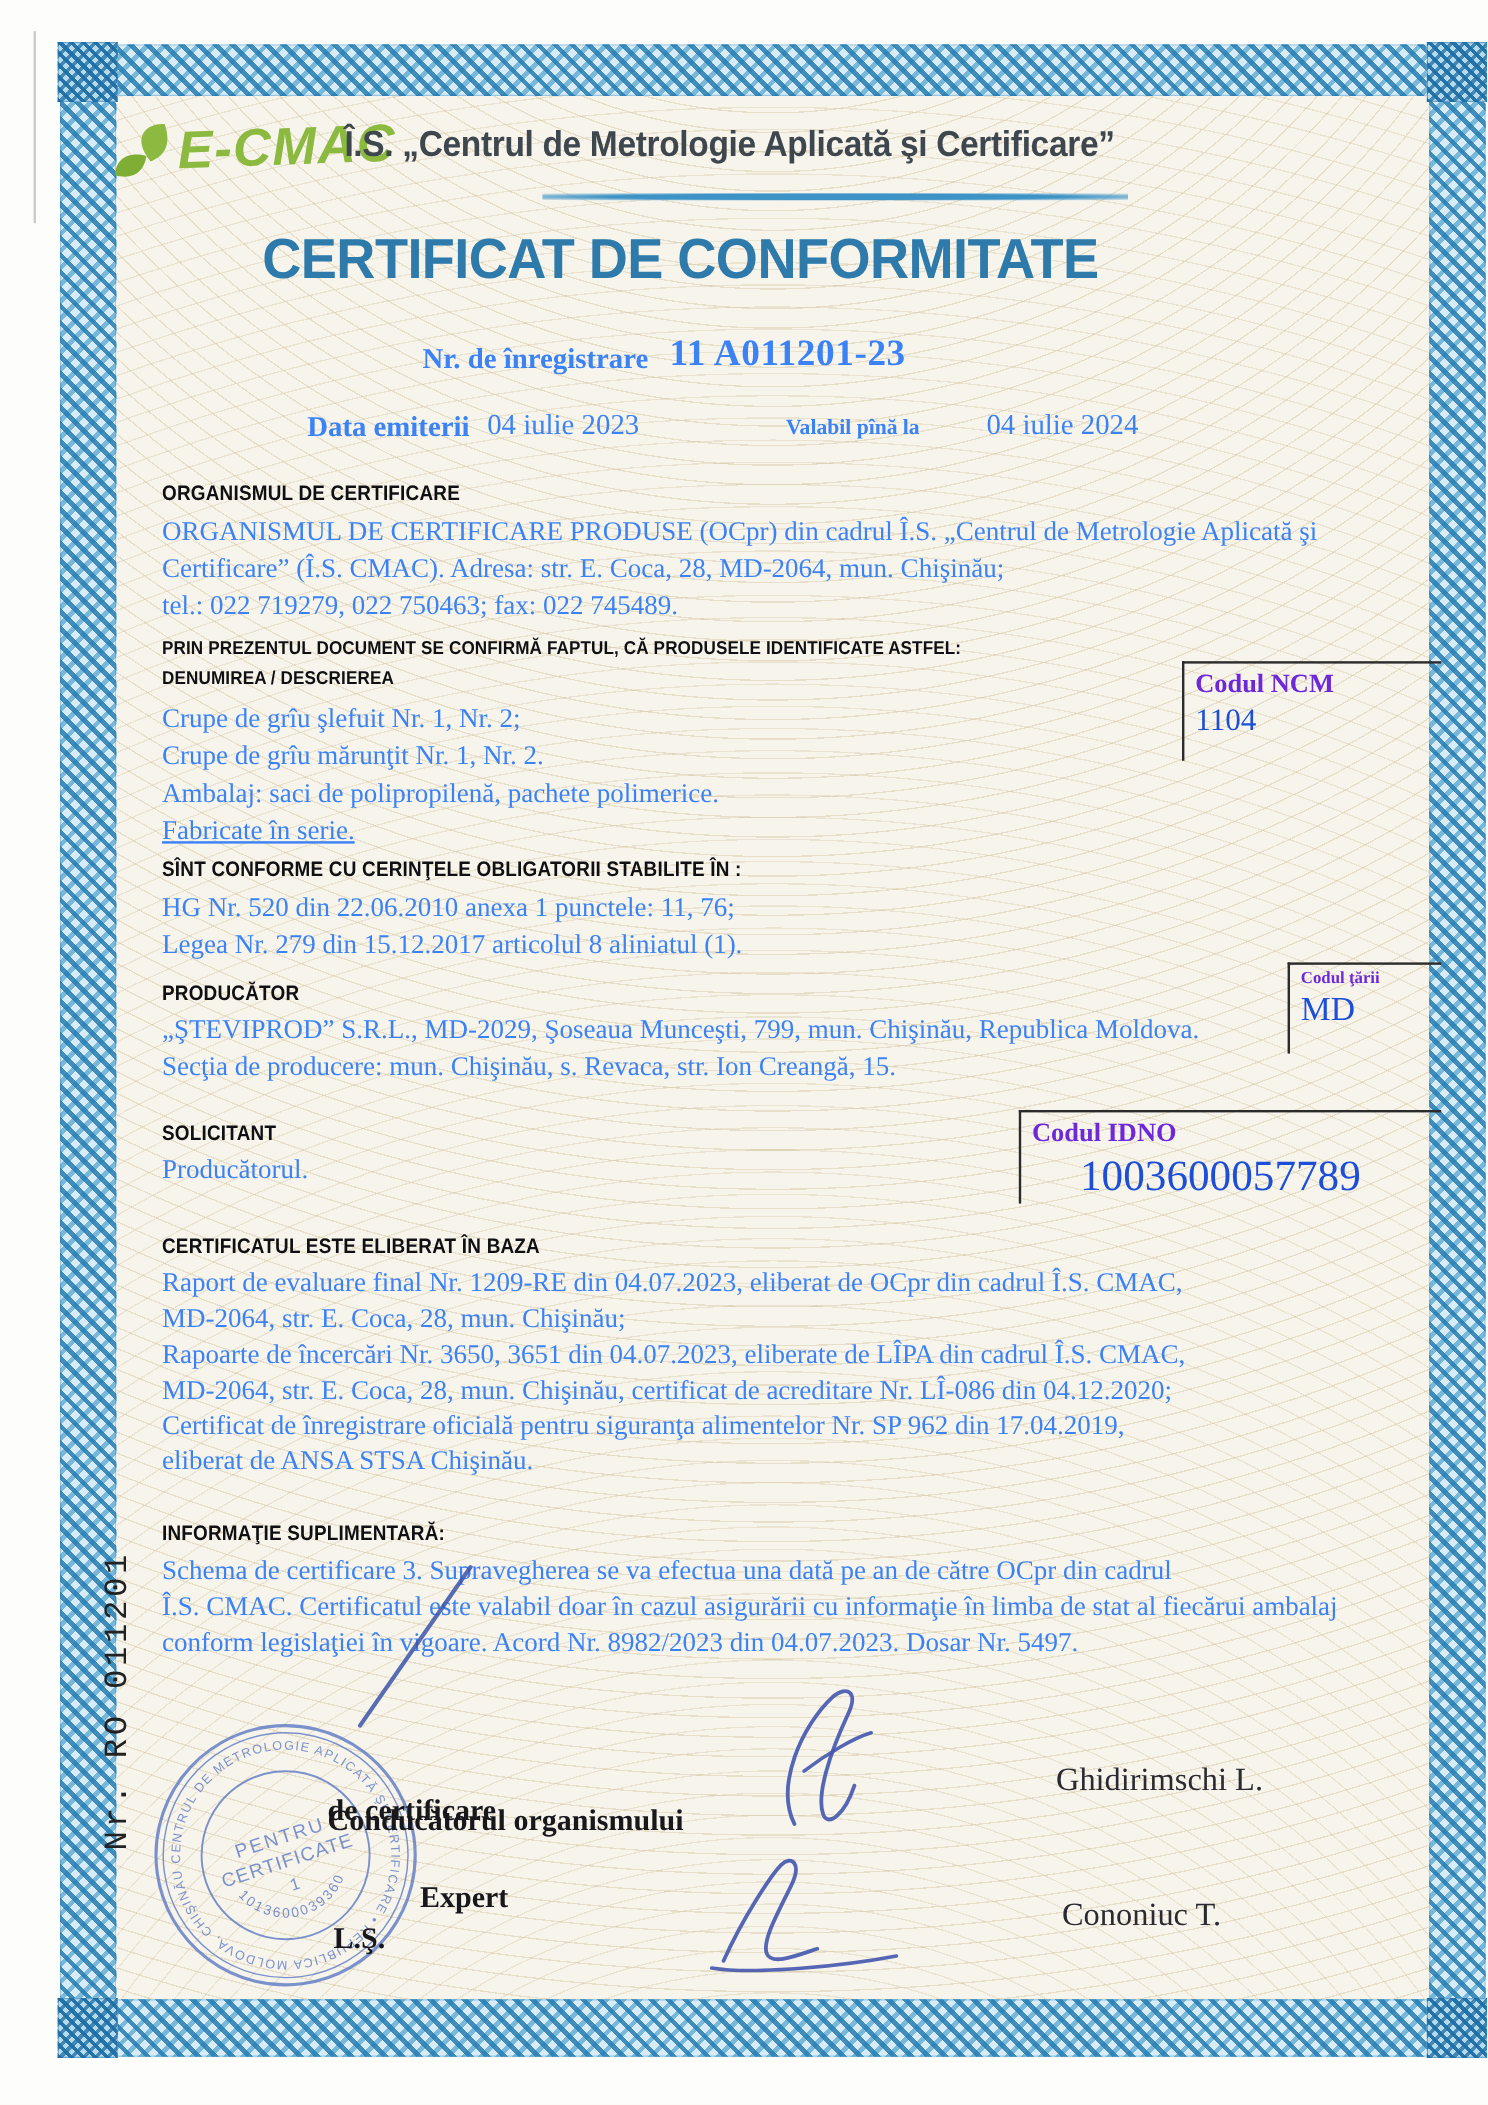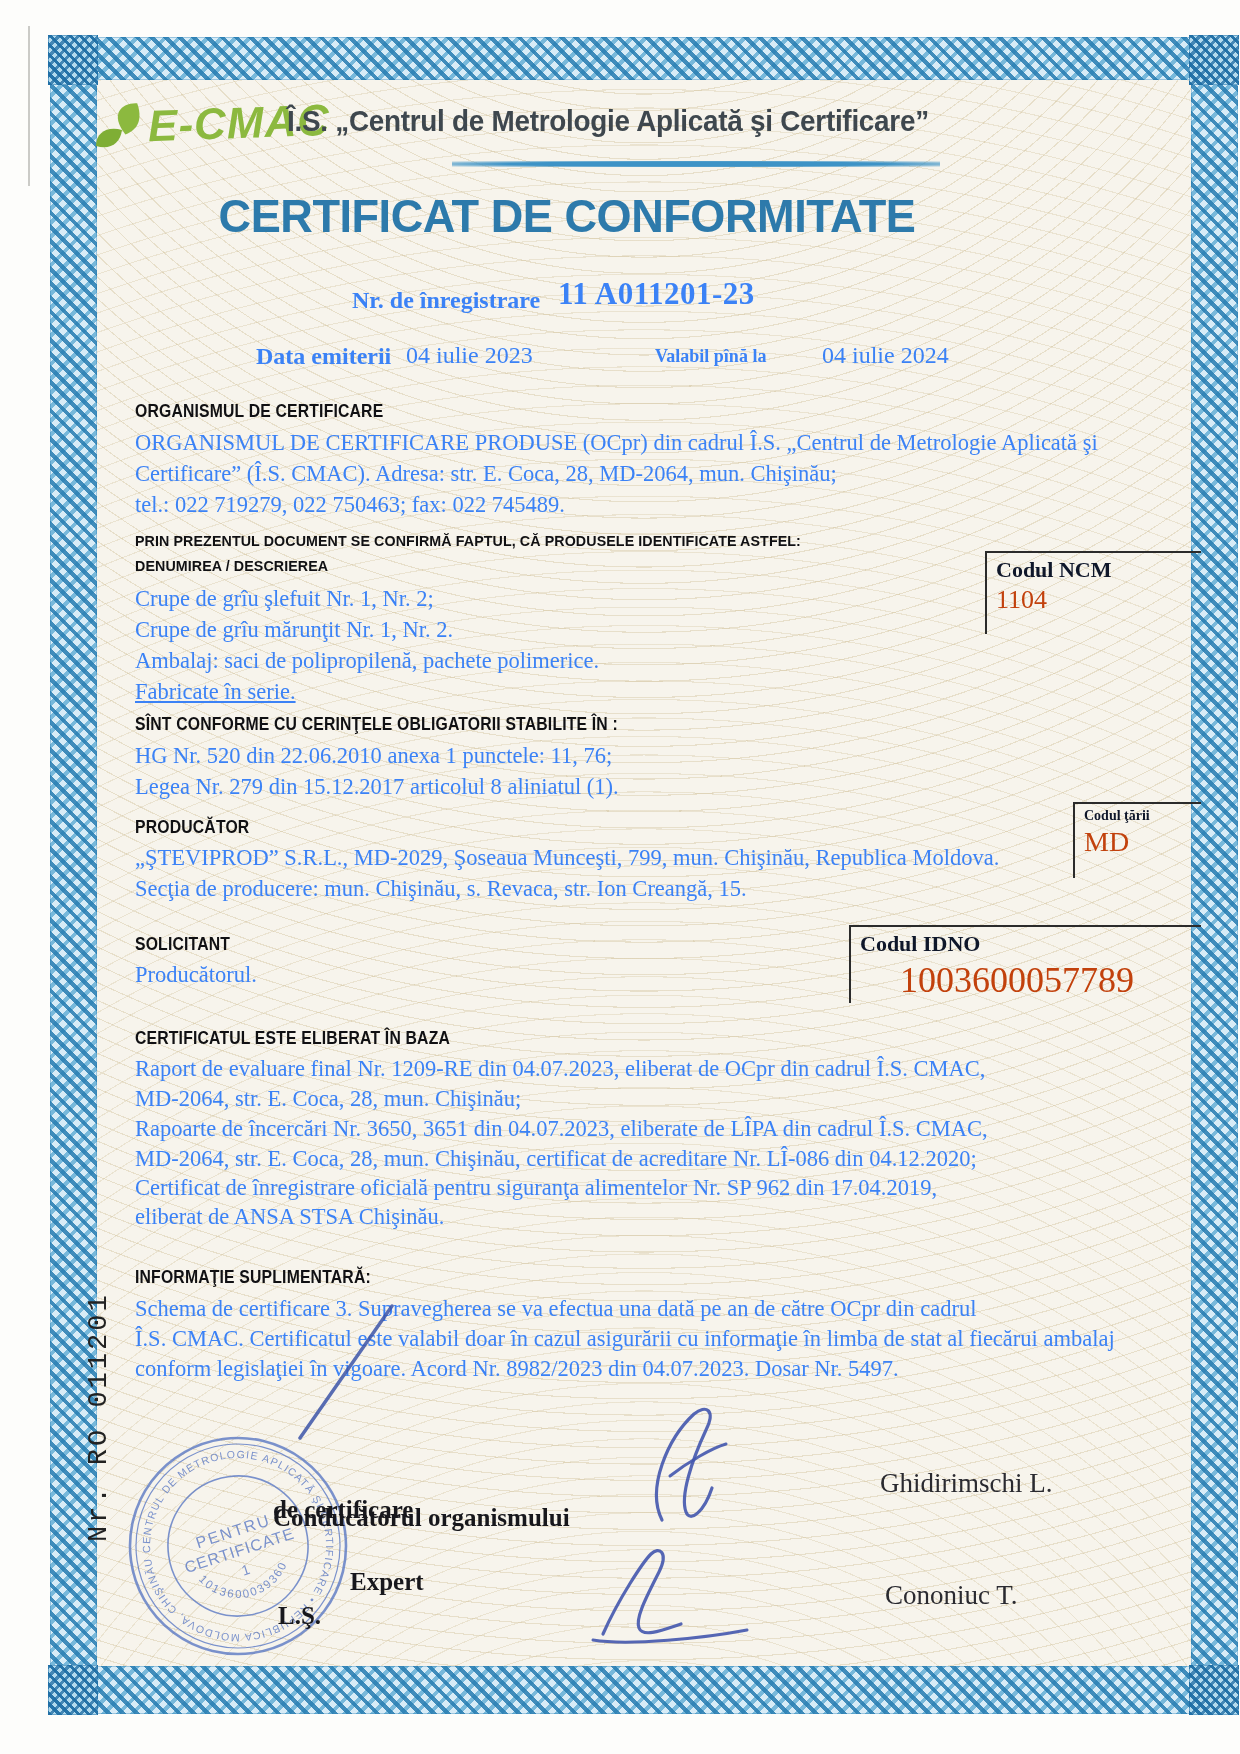--- a/index.html
+++ b/index.html
@@ -52,22 +52,22 @@
   .underline{
     position:absolute;left:452px;top:161px;width:488px;height:6px;
     background:radial-gradient(ellipse at center, #3d93c6 0%, #3d93c6 55%, rgba(61,147,198,0) 100%);
   }
   .logo-text{
     position:absolute;left:148px;top:98px;font:italic 900 44px "Liberation Sans", sans-serif;
     color:#8cb93f;transform:rotate(-2deg);letter-spacing:1px;white-space:nowrap;
   }
   
   .codebox{position:absolute;border-top:2.5px solid #2b2b2b;border-left:2.5px solid #2b2b2b;padding:4px 0 0 9px;}
-  .codebox .cl{font:bold 22px "Liberation Serif", serif;color:#0f172a;white-space:nowrap;}
-  .codebox .cv{font:26px "Liberation Serif", serif;color:#c2410c;white-space:nowrap;margin-top:2px;}
+  .codebox .cl{font:bold 22px "Liberation Serif", serif;color:#6d28d9;white-space:nowrap;}
+  .codebox .cv{font:26px "Liberation Serif", serif;color:#1d4ed8;white-space:nowrap;margin-top:2px;}
   
   .signrole{position:absolute;font:bold 25px "Liberation Serif", serif;color:#17171c;white-space:nowrap;}
   .signname{position:absolute;font:27px "Liberation Serif", serif;color:#2a2a30;white-space:nowrap;}
   .sideno{
     position:absolute;left:84px;top:1282px;height:260px;
     writing-mode:vertical-rl;transform:rotate(180deg);
     font:27px "Liberation Mono", monospace;letter-spacing:3px;color:#222;
   }
   .stamp{position:absolute;left:124px;top:1432px;transform:rotate(-8deg);}
 </style>

